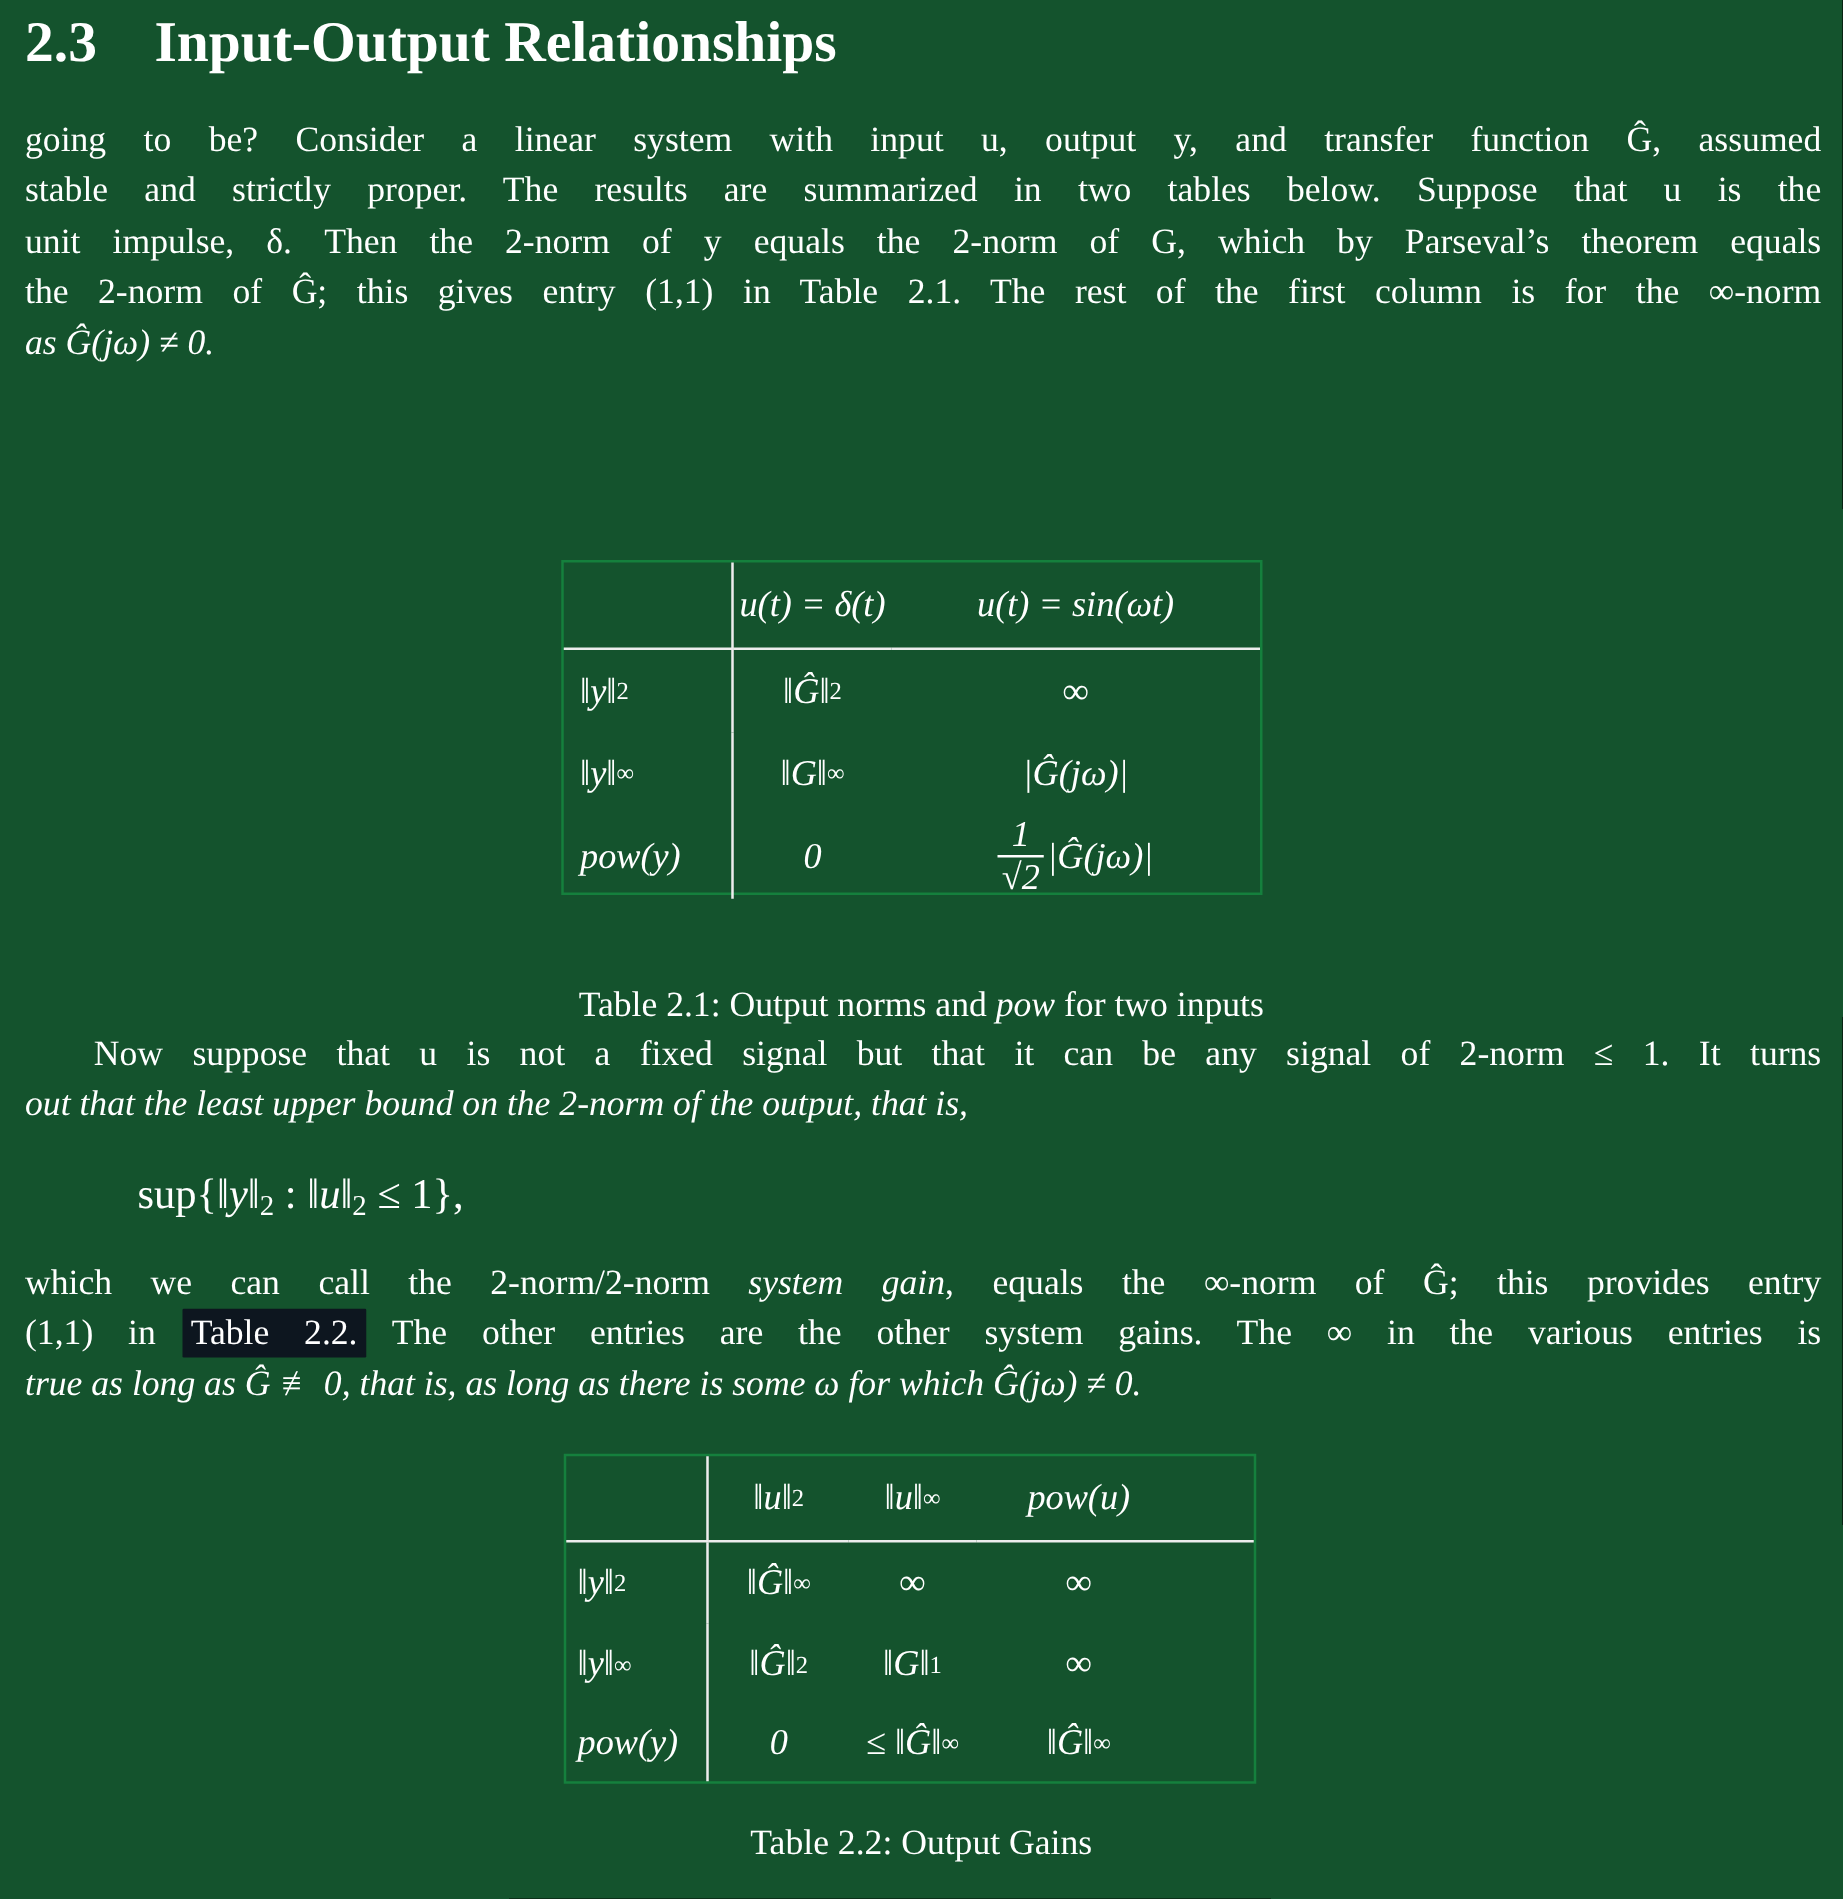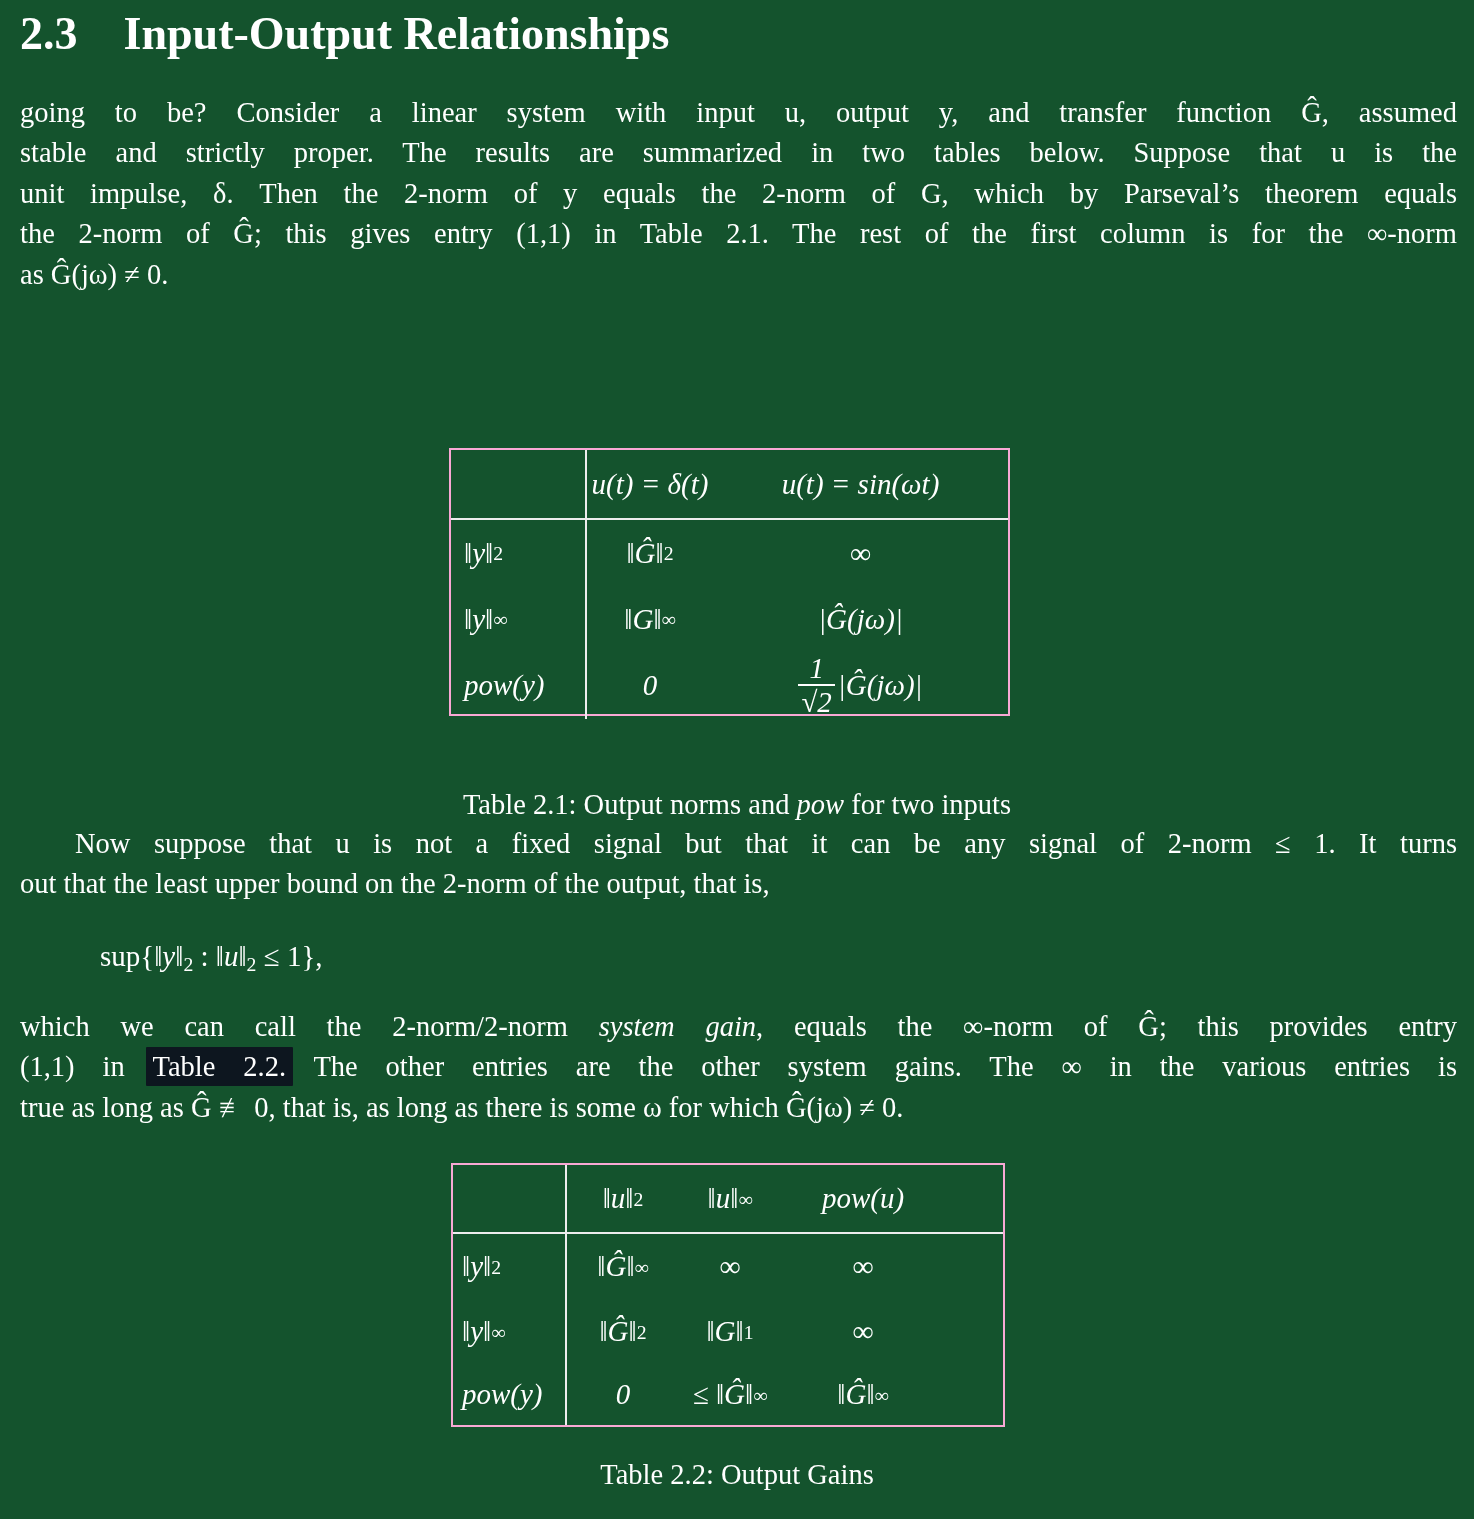--- a/index.html
+++ b/index.html
@@ -6,33 +6,33 @@
   .page{
     position:relative;width:1474px;height:1519px;background:#14532d;color:#ffffff;
     font-family:"Liberation Serif","DejaVu Serif","DejaVu Sans",serif;overflow:hidden;
   }
   
   .heading{position:absolute;left:20px;top:8px;font-size:46px;font-weight:700;line-height:52px;}
   .heading .num{display:inline-block;margin-right:46px;}
   
   .para{position:absolute;left:20px;width:1437px;font-size:28.5px;}
   .jline{line-height:40.4px;text-align:justify;text-align-last:justify;white-space:normal;}
-  .jline.last{text-align-last:left;}
+  .jline.last{text-align-last:left;font-style:italic;}
   .p1{top:93px;}
   .p2{top:824px;}
   .p3{top:1007px;}
   .indent{text-indent:55px;}
   .it{font-style:italic;}
   
-  .eq{position:absolute;left:100px;top:936px;font-size:29px;line-height:40px;}
+  .eq{position:absolute;left:110px;top:936px;font-size:34px;line-height:40px;}
   sub{font-size:0.68em;font-style:normal;vertical-align:-0.25em;line-height:0;}
   
   .link-box{background:#0d161f;padding:4px 7px;margin:-4px -7px;border-radius:1px;}
   
-  .tbl{position:absolute;display:grid;border:2px solid #f9a8d4;box-sizing:border-box;
+  .tbl{position:absolute;display:grid;border:2px solid #15803d;box-sizing:border-box;
        font-size:29px;font-style:italic;}
   .t1{left:449px;top:448px;width:561px;height:268px;
       grid-template-columns:136px 126px 1fr;grid-template-rows:70px 66px 66px 1fr;}
   .t2{left:451px;top:1163px;width:554px;height:264px;
       grid-template-columns:114px 112px 102px 1fr;grid-template-rows:69px 65px 65px 1fr;}
   .cell{display:flex;align-items:center;justify-content:center;}
   .lab{justify-content:flex-start;padding-left:13px;}
   .t2 .lab{padding-left:9px;}
   .sep{border-right:2px solid #ededed;}
   .hb{border-bottom:2px solid #ededed;}

